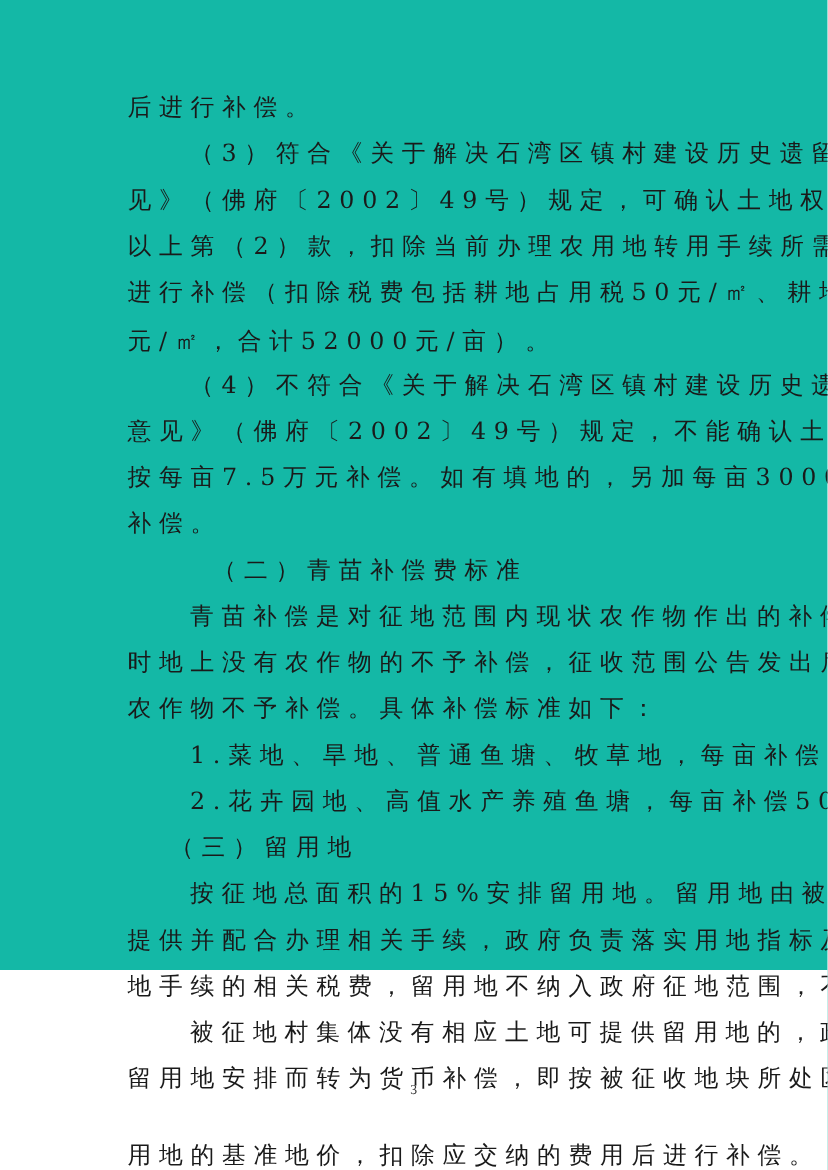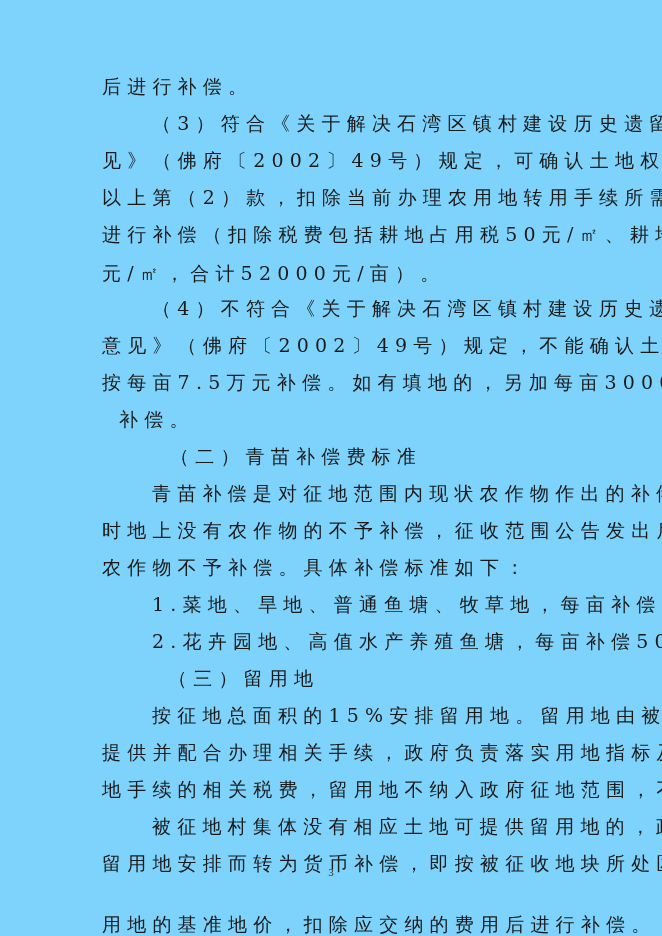--- a/index.html
+++ b/index.html
@@ -1,45 +1,45 @@
 <!DOCTYPE html>
 <html><head>
 <meta charset="utf-8">
 <style>
   html, body { margin: 0; padding: 0; background: #ffffff; }
   body { width: 662px; height: 936px; position: relative; overflow: hidden;
          font-family: "DejaVu Serif", "Liberation Serif", serif; color: #1a1a1a; }
-  .page { position: absolute; left: 0; top: 0; width: 662px; height: 936px; background: #7dd3fc; }
+  .page { position: absolute; left: 0; top: 0; width: 662px; height: 776px; background: #14b8a6; }
   .line { position: absolute; left: 102px; white-space: nowrap; font-size: 19px;
           letter-spacing: 6.2px; line-height: 24px; }
   .pagenum { position: absolute; left: 0; width: 662px; top: 866px; text-align: center;
              font-size: 11px; color: #333; font-family: "Liberation Serif", serif; }
 </style>
 </head>
 <body>
 
 <div class="page">
   <div id="lines">
       <div class="line" style="top: 74px;">后进行补偿。</div>
       <div class="line" style="top: 111px; left: 152px;">（3）符合《关于解决石湾区镇村建设历史遗留问题的意</div>
       <div class="line" style="top: 148px;">见》（佛府〔2002〕49号）规定，可确认土地权属的，参照</div>
       <div class="line" style="top: 185px;">以上第（2）款，扣除当前办理农用地转用手续所需税费后</div>
       <div class="line" style="top: 222px;">进行补偿（扣除税费包括耕地占用税50元/㎡、耕地开垦费28</div>
       <div class="line" style="top: 261px;">元/㎡，合计52000元/亩）。</div>
       <div class="line" style="top: 296px; left: 152px;">（4）不符合《关于解决石湾区镇村建设历史遗留问题的</div>
       <div class="line" style="top: 333px;">意见》（佛府〔2002〕49号）规定，不能确认土地权属的，</div>
       <div class="line" style="top: 370px;">按每亩7.5万元补偿。如有填地的，另加每亩30000元填土费</div>
-      <div class="line" style="top: 407px; margin-left: 17px;">补偿。</div>
+      <div class="line" style="top: 407px;">补偿。</div>
       <div class="line" style="top: 444px; left: 152px; margin-left: 18px;">（二）青苗补偿费标准</div>
       <div class="line" style="top: 481px; left: 152px;">青苗补偿是对征地范围内现状农作物作出的补偿，征地</div>
       <div class="line" style="top: 518px;">时地上没有农作物的不予补偿，征收范围公告发出后抢种的</div>
       <div class="line" style="top: 555px;">农作物不予补偿。具体补偿标准如下：</div>
       <div class="line" style="top: 592px; left: 152px;">1.菜地、旱地、普通鱼塘、牧草地，每亩补偿3000元。</div>
       <div class="line" style="top: 629px; left: 152px;">2.花卉园地、高值水产养殖鱼塘，每亩补偿5000元。</div>
-      <div class="line" style="top: 666px; left: 168px; text-align: right;">（三）留用地</div>
+      <div class="line" style="top: 666px; left: 136px; text-align: right;">（三）留用地</div>
       <div class="line" style="top: 703px; left: 152px;">按征地总面积的15%安排留用地。留用地由被征地单位</div>
       <div class="line" style="top: 740px;">提供并配合办理相关手续，政府负责落实用地指标及办理用</div>
       <div class="line" style="top: 777px;">地手续的相关税费，留用地不纳入政府征地范围，不予补偿。</div>
       <div class="line" style="top: 814px; left: 152px;">被征地村集体没有相应土地可提供留用地的，政府不作</div>
       <div class="line" style="top: 851px;">留用地安排而转为货币补偿，即按被征收地块所处区域工业</div>
       <div class="line" style="top: 912px;">用地的基准地价，扣除应交纳的费用后进行补偿。</div>
     </div>
   <div class="pagenum">3</div>
 </div>
 

